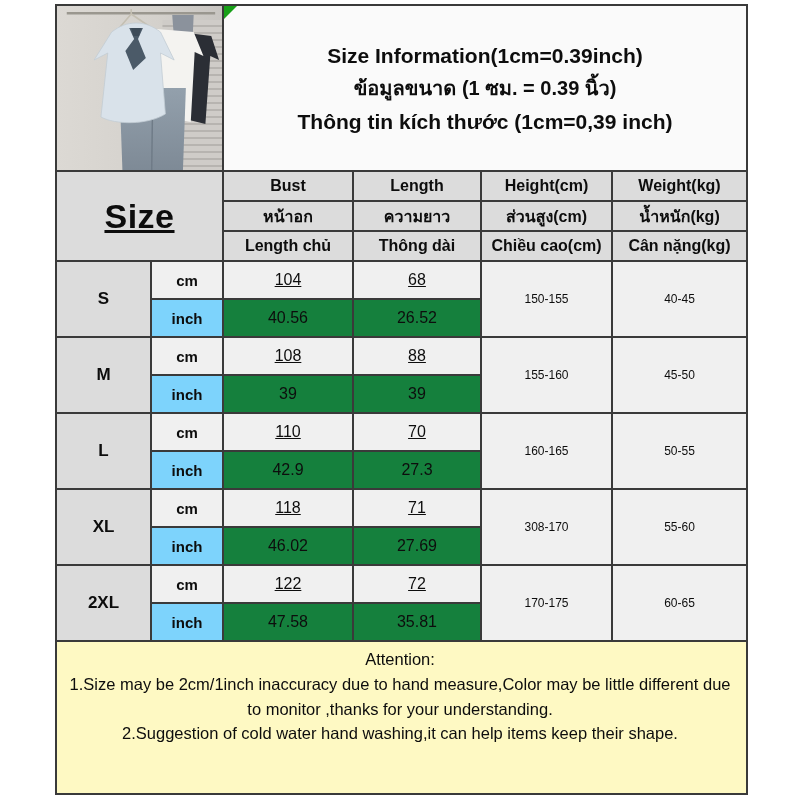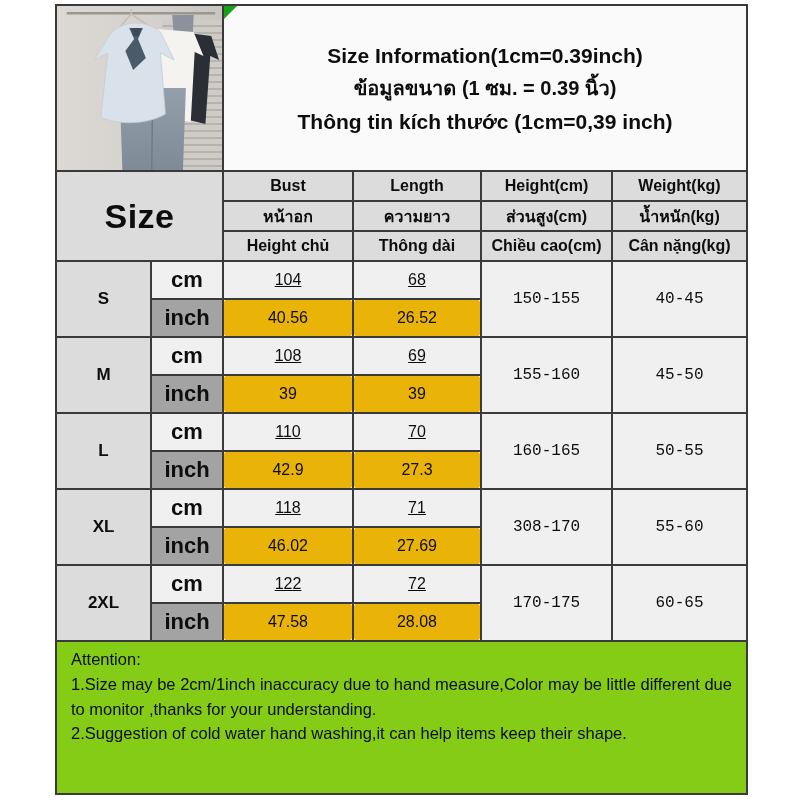--- a/index.html
+++ b/index.html
@@ -20,35 +20,35 @@
   td.photo-cell{padding:0;background:#d6d3ce;}
   td.photo-cell svg{display:block;width:100%;height:164px;}
   td.title-cell{background:#fafafa;position:relative;}
   .corner-flag{position:absolute;top:0;left:0;width:0;height:0;
     border-top:13px solid #18a018;border-right:13px solid transparent;}
   .title-l1,.title-l3{font-weight:bold;font-size:21px;line-height:33px;}
   .title-l2{font-weight:bold;font-size:20px;line-height:33px;}
   
   tr.head-row{height:30px;}
   td.h-cell{background:#dcdcdc;font-weight:bold;font-size:16px;margin-left:20px;}
-  td.size-big{background:#dcdcdc;font-weight:bold;font-size:34px;letter-spacing:0.5px;}
+  td.size-big{background:#dcdcdc;font-weight:bold;font-size:34px;letter-spacing:0.5px;text-decoration:underline;}
   
   tr.data-row{height:38px;}
   td.c-size{background:#dcdcdc;font-weight:bold;font-size:17px;}
-  td.c-unit{font-weight:bold;font-size:22px;}
+  td.c-unit{font-weight:bold;font-size:15px;}
   td.u-cm{background:#f0f0f0;}
-  td.u-inch{background:#a3a3a3;}
+  td.u-inch{background:#7dd3fc;}
   td.c-val{font-size:16px;}
   td.v-cm{background:#f0f0f0;text-decoration:underline;}
-  td.v-inch{background:#eab308;border-radius:6px;}
-  td.c-range{background:#f0f0f0;font-size:16px;font-family:Liberation Mono, monospace;}
+  td.v-inch{background:#15803d;}
+  td.c-range{background:#f0f0f0;font-size:12px;}
   
   tr.attn-row{height:153px;}
-  td.attn-cell{background:#84cc16;text-align:left;vertical-align:top;
-    padding:5px 9px 0 14px;font-size:16.5px;line-height:1.5;}
+  td.attn-cell{background:#fef9c3;text-align:center;vertical-align:top;
+    padding:5px 9px 0 6px;font-size:16.5px;line-height:1.5;}
 </style>
 </head>
 <body>
 
 <div class="sheet">
 <table>
   <colgroup>
     <col class="c1">
         <col class="c2">
         <col class="c3">
@@ -105,21 +105,21 @@
     <td class="h-cell">Height(cm)</td>
     <td class="h-cell">Weight(kg)</td>
   </tr>
   <tr class="head-row">
     <td class="h-cell">หน้าอก</td>
     <td class="h-cell">ความยาว</td>
     <td class="h-cell">ส่วนสูง(cm)</td>
     <td class="h-cell">น้ำหนัก(kg)</td>
   </tr>
   <tr class="head-row">
-    <td class="h-cell">Height chủ</td>
+    <td class="h-cell">Length chủ</td>
     <td class="h-cell">Thông dài</td>
     <td class="h-cell">Chiều cao(cm)</td>
     <td class="h-cell">Cân nặng(kg)</td>
   </tr>
 
   <tr class="data-row">
     <td class="c-size" rowspan="2">S</td>
     <td class="c-unit u-cm">cm</td>
     <td class="c-val v-cm">104</td>
     <td class="c-val v-cm">68</td>
@@ -129,21 +129,21 @@
   <tr class="data-row">
     <td class="c-unit u-inch">inch</td>
     <td class="c-val v-inch">40.56</td>
     <td class="c-val v-inch">26.52</td>
   </tr>
 
   <tr class="data-row">
     <td class="c-size" rowspan="2">M</td>
     <td class="c-unit u-cm">cm</td>
     <td class="c-val v-cm">108</td>
-    <td class="c-val v-cm">69</td>
+    <td class="c-val v-cm">88</td>
     <td class="c-range" rowspan="2">155-160</td>
     <td class="c-range" rowspan="2">45-50</td>
   </tr>
   <tr class="data-row">
     <td class="c-unit u-inch">inch</td>
     <td class="c-val v-inch">39</td>
     <td class="c-val v-inch">39</td>
   </tr>
 
   <tr class="data-row">
@@ -178,21 +178,21 @@
     <td class="c-size" rowspan="2">2XL</td>
     <td class="c-unit u-cm">cm</td>
     <td class="c-val v-cm">122</td>
     <td class="c-val v-cm">72</td>
     <td class="c-range" rowspan="2">170-175</td>
     <td class="c-range" rowspan="2">60-65</td>
   </tr>
   <tr class="data-row">
     <td class="c-unit u-inch">inch</td>
     <td class="c-val v-inch">47.58</td>
-    <td class="c-val v-inch">28.08</td>
+    <td class="c-val v-inch">35.81</td>
   </tr>
 
   <tr class="attn-row">
     <td class="attn-cell" colspan="6">
       <div>Attention:</div>
       <div>1.Size may be 2cm/1inch inaccuracy due to hand measure,Color may be little different due to monitor ,thanks for your understanding.</div>
       <div>2.Suggestion of cold water hand washing,it can help items keep their shape.</div>
     </td>
   </tr>
 </tbody>

